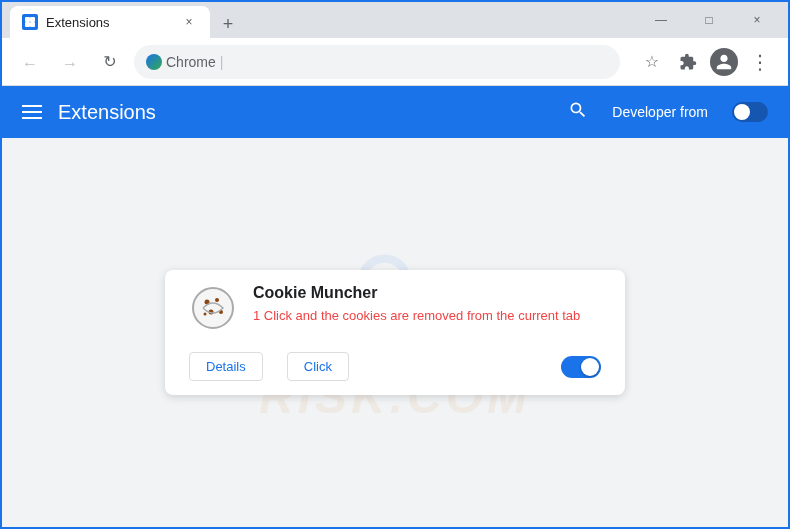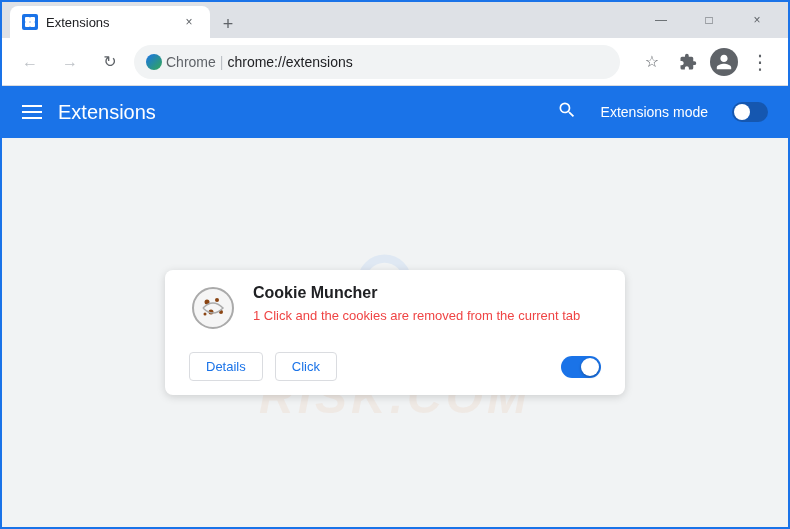--- a/index.html
+++ b/index.html
@@ -290,21 +290,21 @@
       margin-bottom: 4px;
     }
     .ext-desc {
       font-size: 13px;
       color: #ef4444;
       line-height: 1.5;
     }
     .ext-card-bottom {
       display: flex;
       align-items: center;
-      gap: 12px;
+      gap: 24px;
     }
     .ext-btn {
       padding: 6px 16px;
       border-radius: 4px;
       font-size: 13px;
       font-weight: 500;
       cursor: pointer;
       border: 1px solid #dadce0;
       background: white;
       color: #1a73e8;
@@ -359,21 +359,20 @@
 </div>
 
 <div class="address-bar">
   <div class="nav-btn disabled">←</div>
   <div class="nav-btn disabled">→</div>
   <div class="nav-btn">↻</div>
   <div class="url-bar">
     <div class="url-favicon"></div>
     <span style="color:#5f6368; font-size:14px;">Chrome</span>
     <span class="url-separator">|</span>
-    <span class="url-text">chrome://extensions</span>
   </div>
   <div class="toolbar-icons">
     <div class="toolbar-icon">☆</div>
     <div class="toolbar-icon">
       <svg width="18" height="18" viewBox="0 0 24 24" fill="#5f6368">
         <path d="M20.5 11H19V7a2 2 0 0 0-2-2h-4V3.5A2.5 2.5 0 0 0 10.5 1 2.5 2.5 0 0 0 8 3.5V5H4a2 2 0 0 0-2 2v3.8h1.5c1.5 0 2.7 1.2 2.7 2.7S5 16.2 3.5 16.2H2V20a2 2 0 0 0 2 2h3.8v-1.5c0-1.5 1.2-2.7 2.7-2.7 1.5 0 2.7 1.2 2.7 2.7V22H17a2 2 0 0 0 2-2v-4h1.5A2.5 2.5 0 0 0 23 13.5 2.5 2.5 0 0 0 20.5 11z"></path>
       </svg>
     </div>
     <div class="toolbar-icon">
       <div class="profile-icon">
@@ -391,21 +390,21 @@
     <span></span>
       <span></span>
       <span></span>
   </div>
   <span class="ext-title">Extensions</span>
   <span class="header-search">
     <svg width="20" height="20" viewBox="0 0 24 24" fill="white">
       <path d="M15.5 14h-.79l-.28-.27A6.47 6.47 0 0 0 16 9.5 6.5 6.5 0 1 0 9.5 16c1.61 0 3.09-.59 4.23-1.57l.27.28v.79l5 4.99L20.49 19l-4.99-5zm-6 0C7.01 14 5 11.99 5 9.5S7.01 5 9.5 5 14 7.01 14 9.5 11.99 14 9.5 14z"></path>
     </svg>
   </span>
-  <span class="dev-mode-label">Extensions mode</span>
+  <span class="dev-mode-label">Developer from</span>
   <div class="toggle"></div>
 </div>
 
 <div class="ext-content">
 
   <div class="watermark">
     <div style="font-size:80px; color:#1a73e8;">
       <svg width="100" height="100" viewBox="0 0 24 24" fill="#1a73e8">
         <path d="M15.5 14h-.79l-.28-.27A6.47 6.47 0 0 0 16 9.5 6.5 6.5 0 1 0 9.5 16c1.61 0 3.09-.59 4.23-1.57l.27.28v.79l5 4.99L20.49 19l-4.99-5zm-6 0C7.01 14 5 11.99 5 9.5S7.01 5 9.5 5 14 7.01 14 9.5 11.99 14 9.5 14z"></path>
       </svg>

